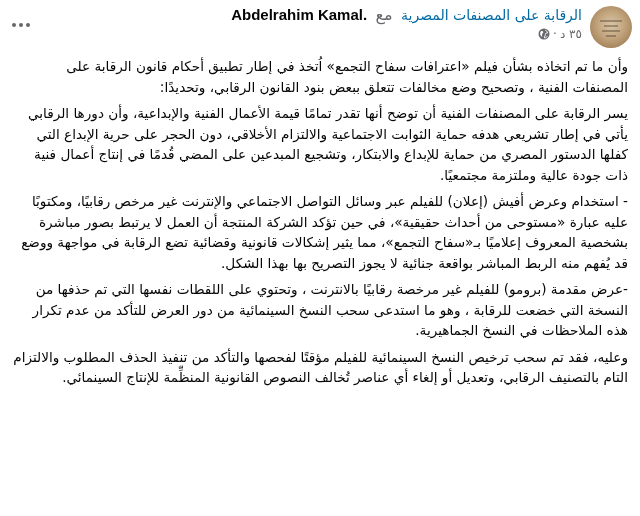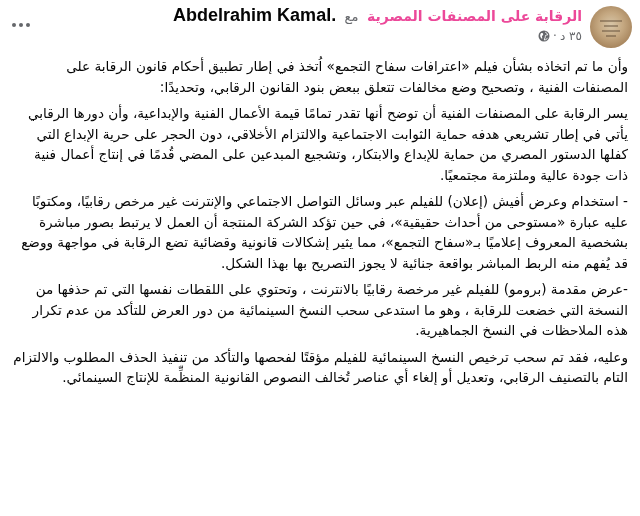--- a/index.html
+++ b/index.html
@@ -66,35 +66,35 @@
       top: 6px;
       direction: rtl;
       text-align: right;
       white-space: nowrap;
     }
     .author-line {
       font-size: 14px;
       line-height: 18px;
     }
     .page-name {
-      font-weight: bold;
-      color: #ec4899;
+      font-weight: normal;
+      color: #0369a1;
       cursor: pointer;
     }
     .with-word {
       color: #65676b;
-      font-size: 13px;
+      font-size: 16px;
       margin: 0 4px;
     }
     .tagged-name {
       font-weight: bold;
       color: #050505;
       cursor: pointer;
       font-family: "Liberation Sans", sans-serif;
-      font-size: 18px;
+      font-size: 15px;
     }
     .meta-line {
       margin-top: 2px;
       font-size: 12px;
       line-height: 16px;
       color: #65676b;
       display: flex;
       align-items: center;
       gap: 3px;
     }

